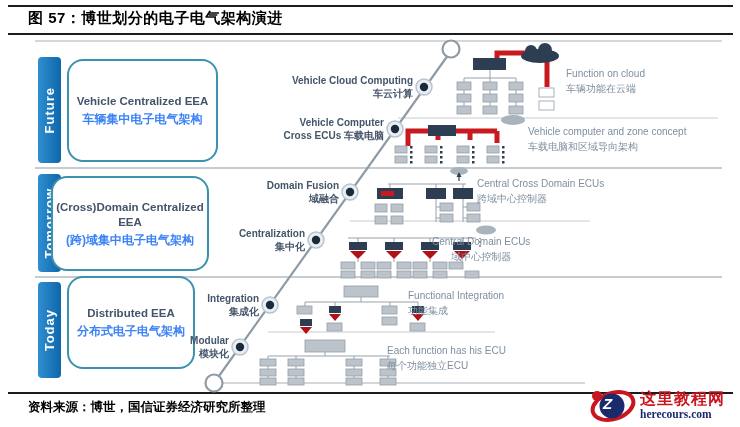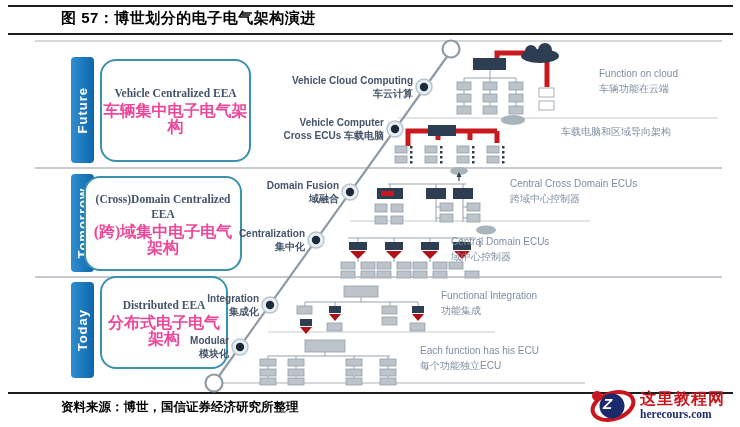--- a/index.html
+++ b/index.html
@@ -1,29 +1,29 @@
 <!DOCTYPE html>
 <html><head>
 <meta charset="utf-8">
 <style>
   html,body{margin:0;padding:0;background:#fff;}
   #stage{position:relative;width:740px;height:427px;background:#fff;overflow:hidden;
          font-family:"Liberation Sans","DejaVu Sans",sans-serif;}
-  .abs{position:absolute;margin-left:33px;}
+  .abs{position:absolute;}
   .hline{position:absolute;background:#1c1c1c;height:2px;}
   #fig-title{left:28px;top:9px;font-size:15px;font-weight:bold;color:#000;letter-spacing:.5px;}
   .era-bar{width:23px;border-radius:4px;background:linear-gradient(90deg,#2f8fd0,#0e66ab);
            display:flex;align-items:center;justify-content:center;}
   .era-bar span{writing-mode:vertical-rl;transform:rotate(180deg);color:#fff;font-size:13px;
                 font-weight:bold;letter-spacing:1px;}
   .arch-box{border:2.5px solid #3b92ad;border-radius:16px;background:#fff;
             display:flex;flex-direction:column;align-items:center;justify-content:center;
-            text-align:center;padding:0;box-sizing:border-box;font-family:Liberation Serif, serif;}
+            text-align:center;padding:0;box-sizing:border-box;}
   .arch-en{font-size:11.5px;font-weight:600;color:#44546a;line-height:15px;}
-  .arch-cn{font-size:16px;font-weight:700;color:#ec4899;line-height:16px;margin-top:2px;}
+  .arch-cn{font-size:12px;font-weight:700;color:#3b82f6;line-height:16px;margin-top:2px;}
   .ms-label{text-align:right;color:#44546a;font-weight:600;font-size:10px;line-height:13px;}
   .cap{color:#7e8ea0;font-size:10px;line-height:15px;}
   #axis-note{color:#7e8ea0;font-size:10px;}
   #source-line{left:28px;top:399px;font-size:12.5px;font-weight:bold;color:#000;}
   #wm{right:2px;bottom:2px;width:148px;height:40px;display:flex;align-items:center;}
   #wm-text{display:flex;flex-direction:column;margin-left:4px;}
   #wm-name{color:#c8161e;font-size:16px;font-weight:bold;line-height:18px;letter-spacing:1px;}
   #wm-url{color:#1b2a6b;font-size:11.5px;font-weight:bold;
           font-family:Liberation Serif, serif;line-height:13px;}
   #wm-z{position:absolute;left:13px;top:10px;color:#fff;font-size:15px;font-weight:bold;
@@ -287,27 +287,28 @@
   <div class="abs ms-label" style="right:511px;top:334px;">
       <div>Modular</div>
       <div>模块化</div>
     </div>
 
   <div class="abs cap" style="left:566px;top:66px;">
       <div>Function on cloud</div>
       <div>车辆功能在云端</div>
     </div>
   <div class="abs cap" style="left:528px;top:124px;">
+      <div>Vehicle computer and zone concept</div>
       <div>车载电脑和区域导向架构</div>
     </div>
   <div class="abs cap" style="left:477px;top:176px;">
       <div>Central Cross Domain ECUs</div>
       <div>跨域中心控制器</div>
     </div>
-  <div class="abs cap" style="left:418px;top:234px;">
+  <div class="abs cap" style="left:432px;top:234px;text-align:center;">
       <div>Central Domain ECUs</div>
       <div>域中心控制器</div>
     </div>
   <div class="abs cap" style="left:408px;top:288px;">
       <div>Functional Integration</div>
       <div>功能集成</div>
     </div>
   <div class="abs cap" style="left:387px;top:343px;">
       <div>Each function has his ECU</div>
       <div>每个功能独立ECU</div>

